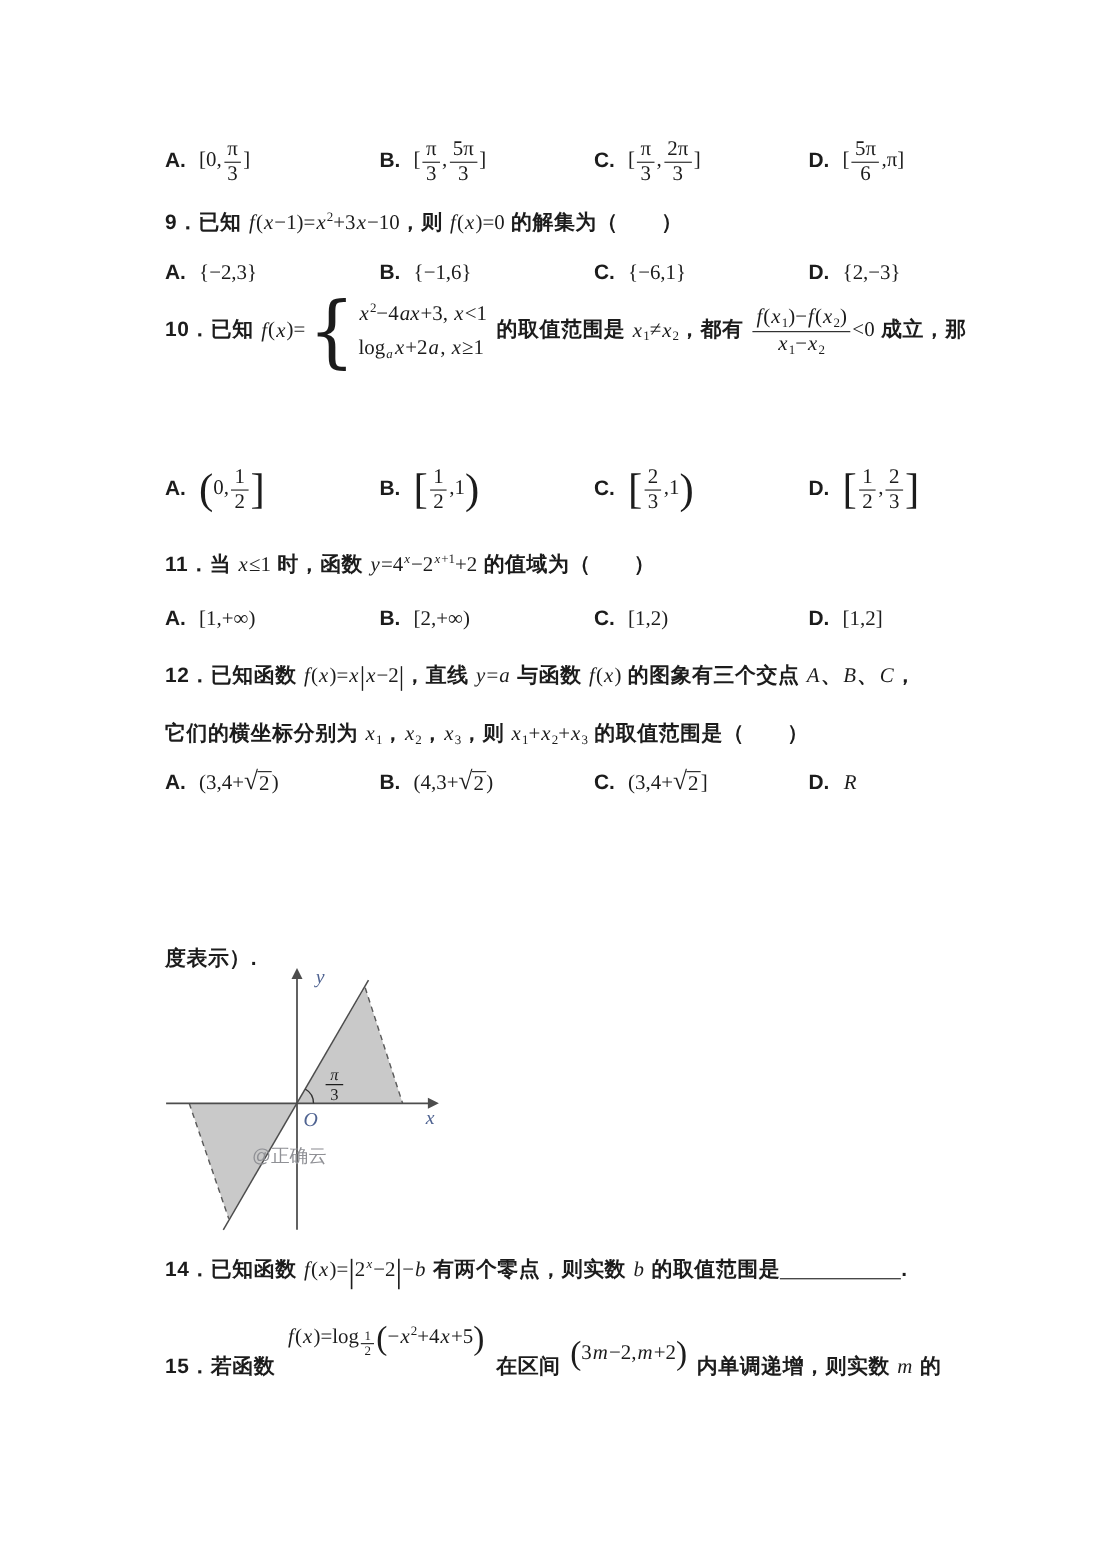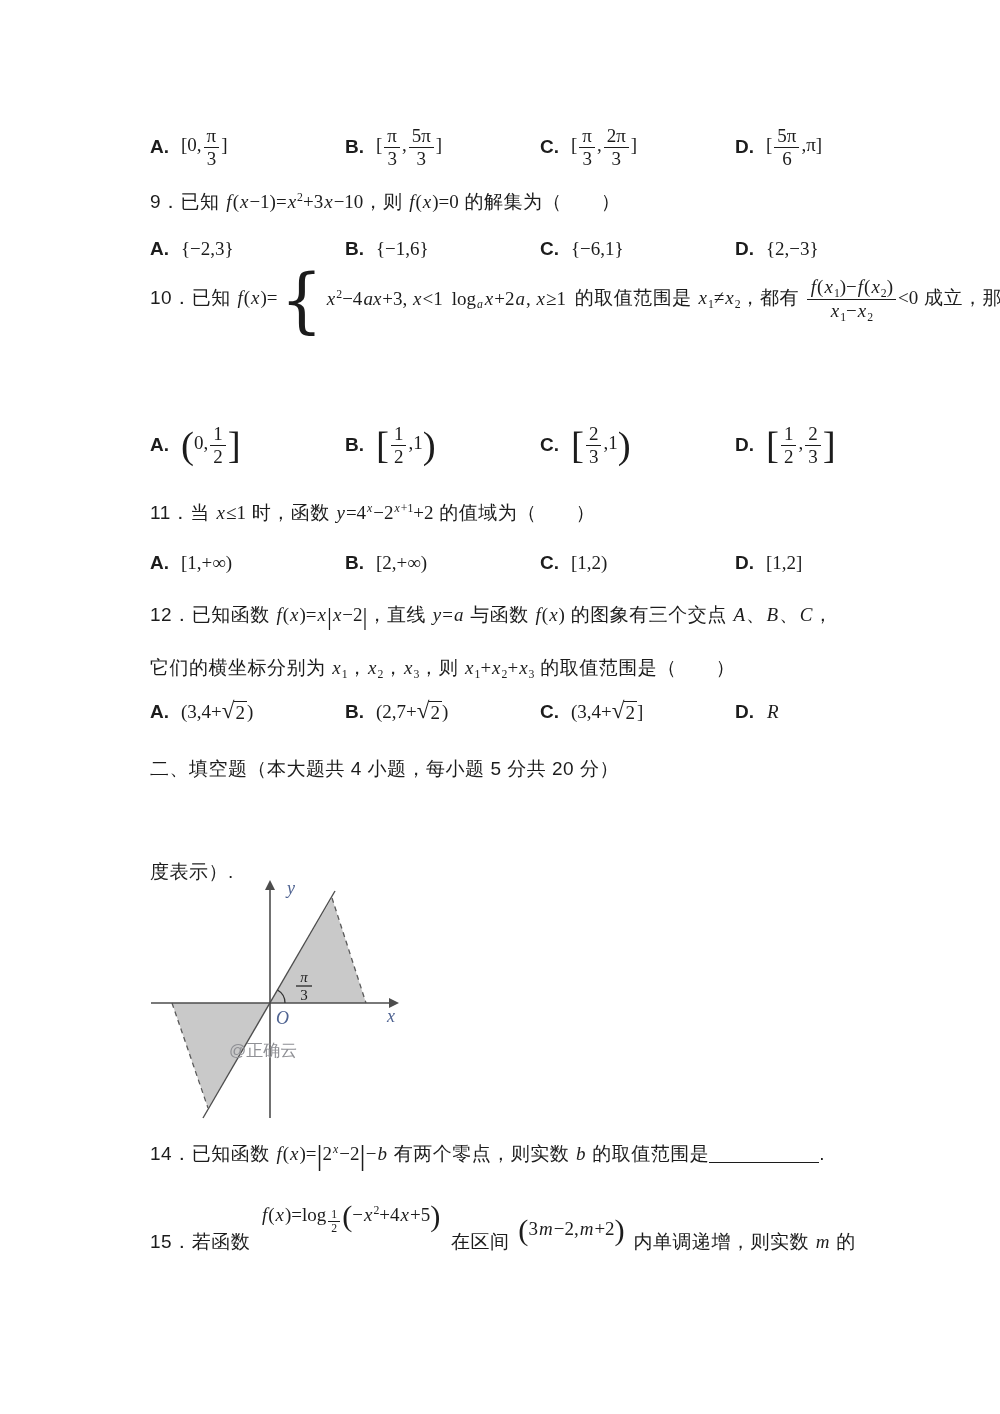--- a/index.html
+++ b/index.html
@@ -1,34 +1,34 @@
 <!DOCTYPE html>
 <html><head>
 <meta charset="utf-8">
 <style>
   html,body{margin:0;padding:0;background:#e8e8e8;}
   #page{position:relative;width:1000px;height:1414px;background:#ffffff;margin:0 auto;
         font-size:19px;color:#1c1c1c;overflow:hidden;}
   .line{position:absolute;left:150px;white-space:nowrap;line-height:1.3;}
-  .cn{font-family:"Liberation Sans",sans-serif;font-weight:400;letter-spacing:0.5px;}
+  .cn{font-family:"Liberation Sans",sans-serif;font-weight:700;letter-spacing:0.5px;}
   .math{font-family:"Liberation Serif",serif;}
   .mt{font-family:"Liberation Serif",serif;font-style:normal;}
   .mi{font-family:"Liberation Serif",serif;font-style:italic;padding:0 1px;}
   .msup{font-size:0.62em;vertical-align:0.6em;}
   .msub{font-size:0.62em;vertical-align:-0.3em;}
   .frac{display:inline-flex;flex-direction:column;align-items:center;vertical-align:middle;
         line-height:1.12;font-family:"Liberation Serif",serif;margin:0 2px;font-style:normal;}
   .fn{border-bottom:1.4px solid currentColor;padding:0 3px;}
   .fd{padding:0 3px;}
   .big{font-family:"Liberation Serif",serif;display:inline-block;vertical-align:middle;
        line-height:0.85;font-size:2.05em;font-weight:400;}
   .cases{display:inline-flex;align-items:center;vertical-align:middle;margin:0 3px;}
   .brace{font-size:3.5em;line-height:0.78;font-family:"DejaVu Serif",serif;margin-right:3px;
          transform:scaleY(1.08);display:inline-block;}
-  .rows{display:inline-flex;flex-direction:row;gap:9px;}
+  .rows{display:inline-flex;flex-direction:column;gap:9px;}
   .crow{white-space:nowrap;line-height:1.15;}
   .sqrt{display:inline-flex;align-items:flex-start;vertical-align:baseline;}
   .rsign{font-size:1.22em;line-height:0.85;}
   .rad{border-top:1.4px solid currentColor;padding:0 2px;margin-left:-1px;line-height:1.15;}
   .blank{display:inline-block;border-bottom:1.7px solid #1c1c1c;height:1em;
          vertical-align:baseline;transform:translateY(3px);}
   .opts{position:absolute;left:150px;display:grid;grid-template-columns:195px 195px 195px 195px;
         align-items:center;}
   .opt{display:flex;align-items:center;gap:12px;}
   .lab{font-family:"Liberation Sans",sans-serif;font-weight:700;}
@@ -168,39 +168,38 @@
   <div class="opts math" style="top:701px;">
     <div class="opt">
       <span class="lab">A.</span>
       <span><span class="mt">(3,4+</span><span class="sqrt">
             <span class="rsign">√</span>
             <span class="rad">2</span>
           </span><span class="mt">)</span></span>
     </div>
     <div class="opt">
       <span class="lab">B.</span>
-      <span><span class="mt">(2,7+</span><span class="sqrt">
+      <span><span class="mt">(4,3+</span><span class="sqrt">
             <span class="rsign">√</span>
             <span class="rad">2</span>
           </span><span class="mt">)</span></span>
     </div>
     <div class="opt">
       <span class="lab">C.</span>
       <span><span class="mt">(3,4+</span><span class="sqrt">
             <span class="rsign">√</span>
             <span class="rad">2</span>
           </span><span class="mt">]</span></span>
     </div>
     <div class="opt">
       <span class="lab">D.</span>
       <span><span class="mi">R</span></span>
     </div>
   </div>
 
-  <div class="line cn" style="top:757px;">二、填空题（本大题共 4 小题，每小题 5 分共 20 分）</div>
 
   <div class="line math" style="top:860px;"><span class="cn">度表示）.</span></div>
 
   <div class="figure" style="left:139px;top:872px;">
     <svg width="270" height="250" viewBox="0 0 270 250">
 
       <polygon points="131,131 227,131 193,26" fill="#c9c9c9"></polygon>
       <polygon points="131,131 33,131 69,236" fill="#c9c9c9"></polygon>
 
       <line x1="64" y1="246" x2="196" y2="19" stroke="#4d4d4d" stroke-width="1.4"></line>

